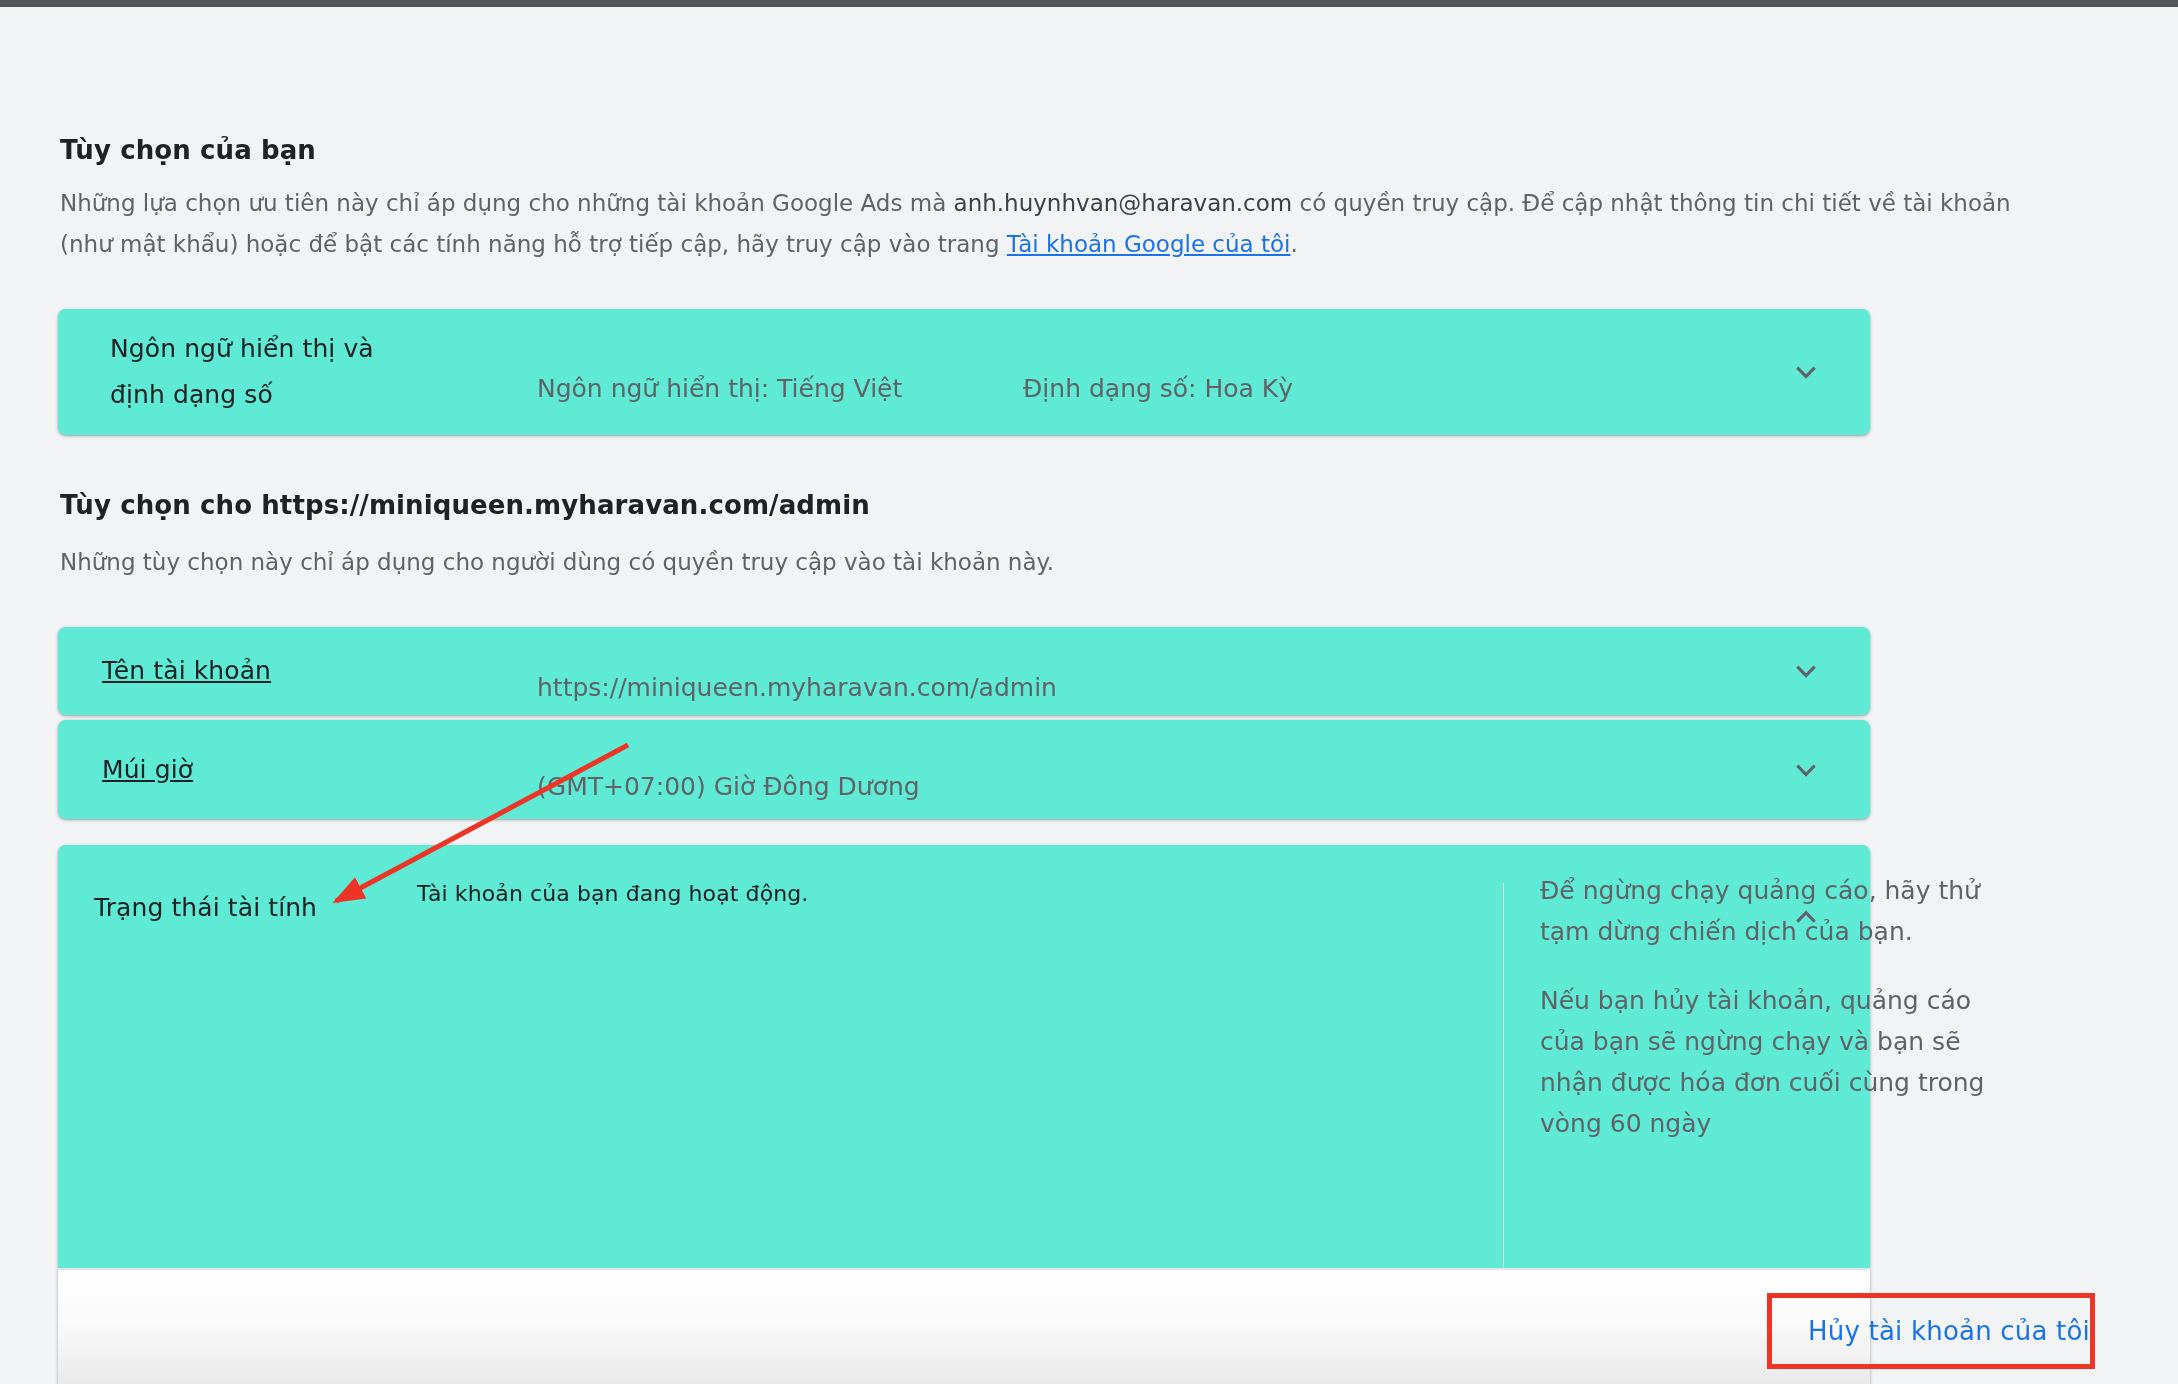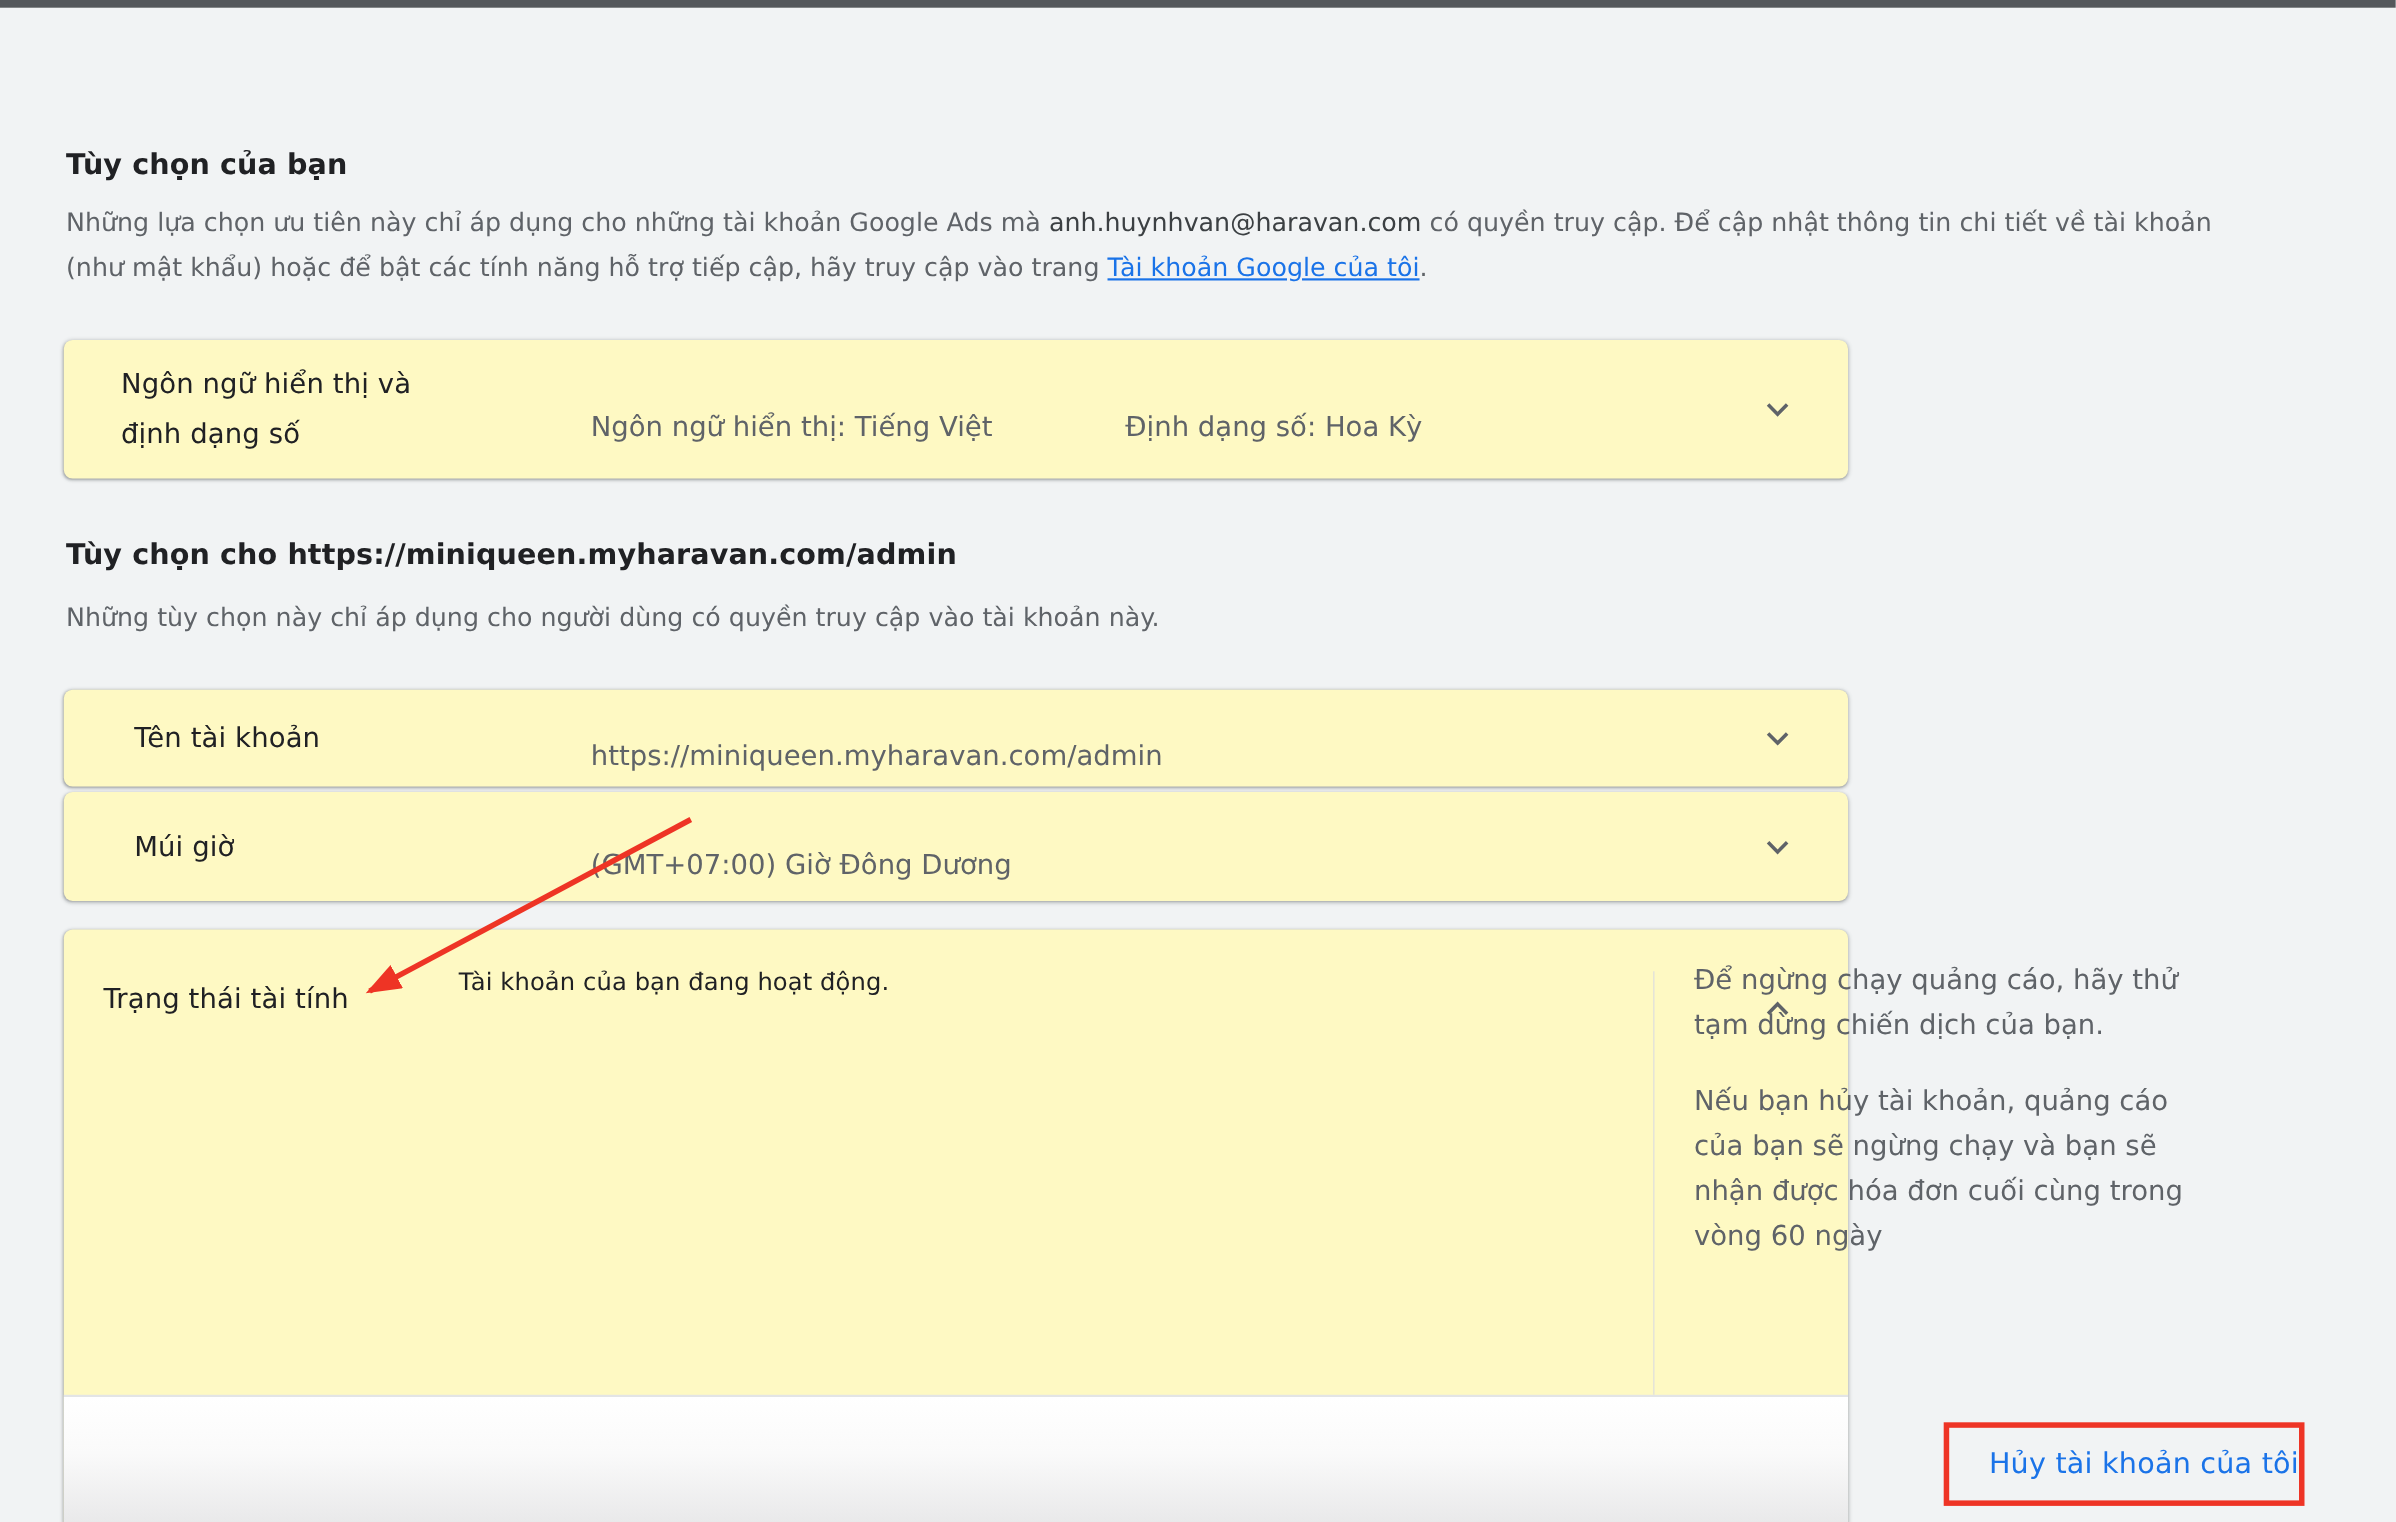--- a/index.html
+++ b/index.html
@@ -31,36 +31,36 @@
   #heading-2 { top:490px; left:2px; }
 
   .section-desc { position:absolute; font-size:23px; line-height:41px; color:#5f6368; left:2px; }
   #desc-1 { top:183px; width:2010px; }
   #desc-2 { top:542px; width:2010px; }
   .email-text { color:#3c4043; }
   .text-link { color:#1a73e8; text-decoration:underline; cursor:pointer; }
 
   
   .card {
-    position:absolute; left:0; width:1622px; background:#fef9c3; border-radius:8px;
+    position:absolute; left:0; width:1812px; background:#5eead4; border-radius:8px;
     box-shadow:0 1px 2px rgba(60,64,67,.30), 0 1px 3px 1px rgba(60,64,67,.15);
   }
   #language-card { top:309px; height:126px; }
   #account-name-card { top:627px; height:88px; }
   #timezone-card { top:720px; height:99px; }
   #status-card { top:845px; height:539px; border-radius:8px 8px 0 0; }
 
   .row-label { position:absolute; font-size:25px; color:#202124; line-height:46px; letter-spacing:.1px; }
   .row-value { position:absolute; font-size:25px; color:#5f6368; white-space:nowrap;margin-top:16px; }
   .v-center { top:50%; transform:translateY(-50%); }
 
   #language-card .row-label { left:52px; width:310px; top:50%; transform:translateY(-50%); }
   #language-card .value-1 { left:479px; }
   #language-card .value-2 { left:965px; }
-  #account-name-card .row-label, #timezone-card .row-label { left:64px; white-space:nowrap; }
+  #account-name-card .row-label, #timezone-card .row-label { left:44px; white-space:nowrap;text-decoration:underline; }
   #account-name-card .row-value, #timezone-card .row-value { left:479px; }
 
   .chev-btn {
     position:absolute; right:42px; top:50%; transform:translateY(-50%);
     width:44px; height:44px; border:none; background:transparent; cursor:pointer;
     display:flex; align-items:center; justify-content:center; border-radius:50%;
   }
   .chev-btn svg { display:block; }
 
   

